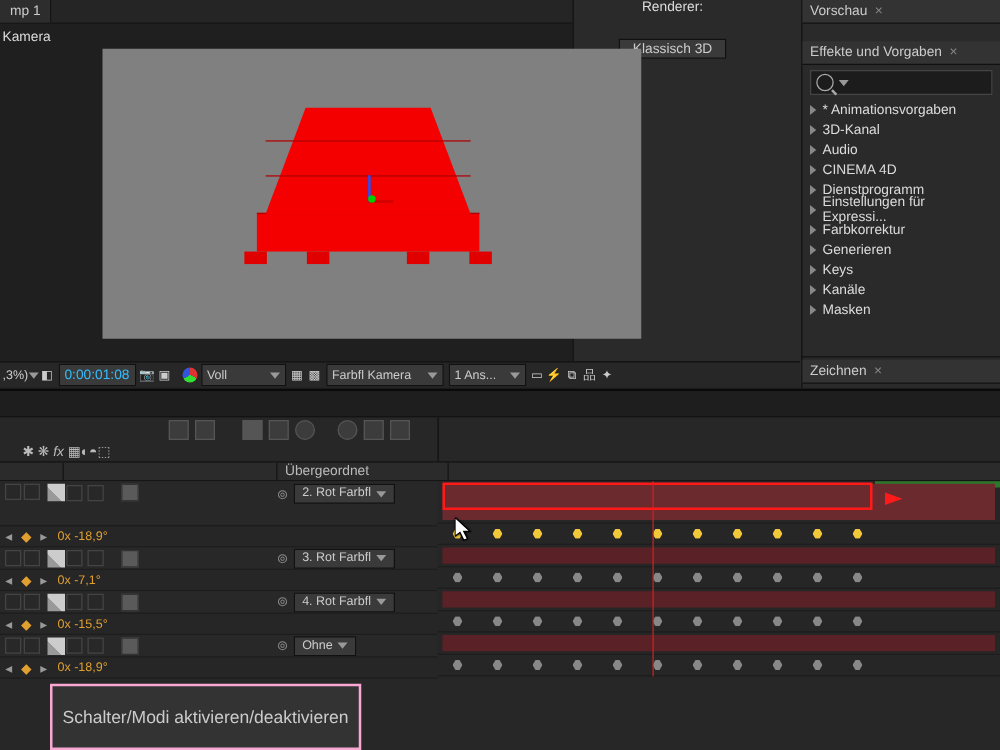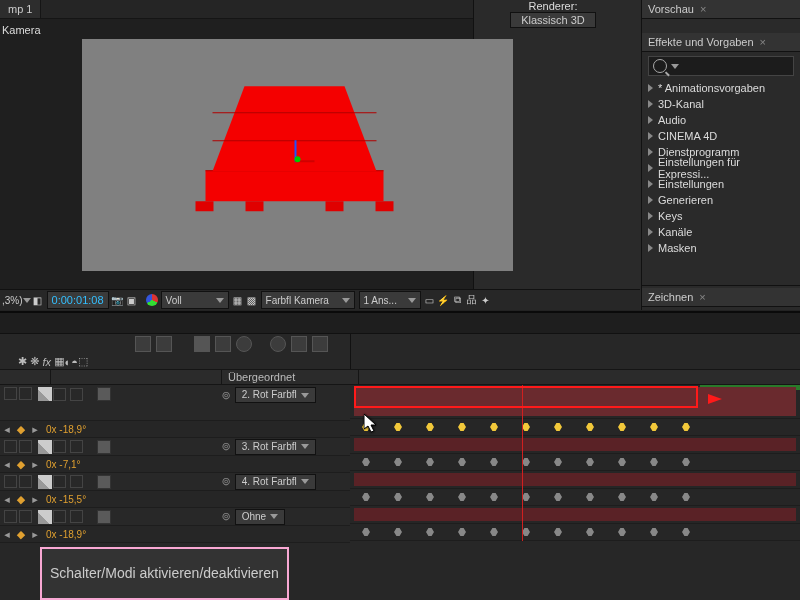--- a/index.html
+++ b/index.html
@@ -1,21 +1,21 @@
 <!DOCTYPE html>
 <html><head>
 <meta charset="utf-8">
 <style>
 html,body{margin:0;padding:0;height:100%;background:#232323;color:#b8b8b8;font-family:Arial,Helvetica,sans-serif;font-size:11px;overflow:hidden}
 .app{width:800px;height:600px;position:relative;background:#232323}
 
 .top{position:absolute;left:0;top:0;width:642px;height:310px;background:#1f1f1f}
 .top-header{height:18px;background:#252525;border-bottom:1px solid #151515;display:flex;align-items:center;font-size:11px}
 .top-header .tab{padding:2px 8px;background:#2d2d2d;border-right:1px solid #151515;height:14px;line-height:14px;color:#ccc}
-.top-header .right{margin-left:auto;display:flex;align-items:center;gap:0;padding-right:10px;color:#ddd}
+.top-header .right{margin-left:auto;display:flex;align-items:center;gap:19px;padding-right:25px;color:#ddd}
 .top-header .btn{background:#3a3a3a;padding:1px 10px;border:1px solid #111;color:#ccc}
 .label-sub{position:absolute;left:2px;top:24px;color:#dcdcdc;font-size:11px}
 .viewer{position:absolute;left:82px;top:39px;width:431px;height:232px;background:#808080}
 
 .redshape{position:absolute;left:50%;top:50%;transform:translate(-50%,-55%)}
 .trap{border-bottom:85px solid #f40000;border-left:32px solid transparent;border-right:32px solid transparent;width:100px;position:relative}
 .tline{position:absolute;left:-32px;right:-32px;border-top:1px solid #b00000}
 .base{width:178px;height:30px;background:#f40000;margin-left:-7px;margin-top:-1px;border-top:1px solid #b00000}
 .feet{position:relative;width:178px;height:10px;margin-left:-7px}
 .foot{position:absolute;bottom:0;width:18px;height:10px;background:#e00000}
@@ -199,21 +199,21 @@
         <div class="cat">
           <span class="arr"></span>
           <span>Dienstprogramm</span>
         </div>
         <div class="cat">
           <span class="arr"></span>
           <span>Einstellungen für Expressi...</span>
         </div>
         <div class="cat">
           <span class="arr"></span>
-          <span>Einstellungen</span>
+          <span>Farbkorrektur</span>
         </div>
         <div class="cat">
           <span class="arr"></span>
           <span>Generieren</span>
         </div>
         <div class="cat">
           <span class="arr"></span>
           <span>Keys</span>
         </div>
         <div class="cat">

